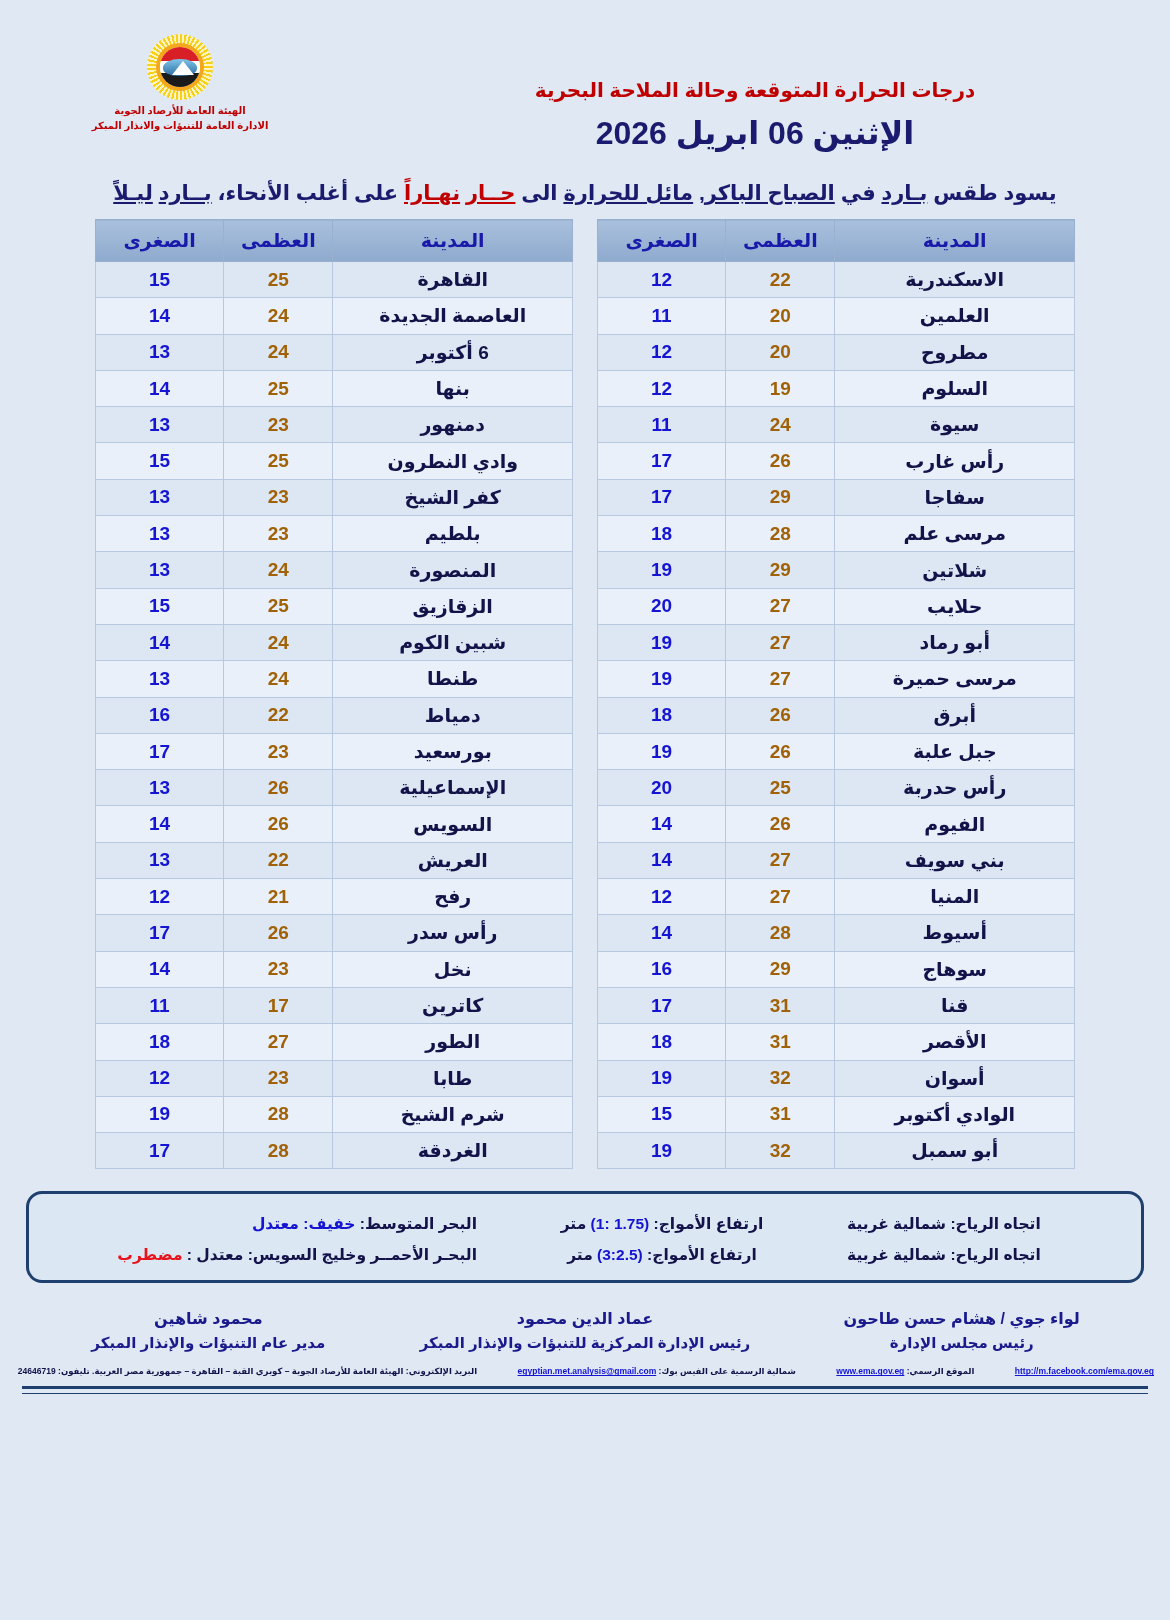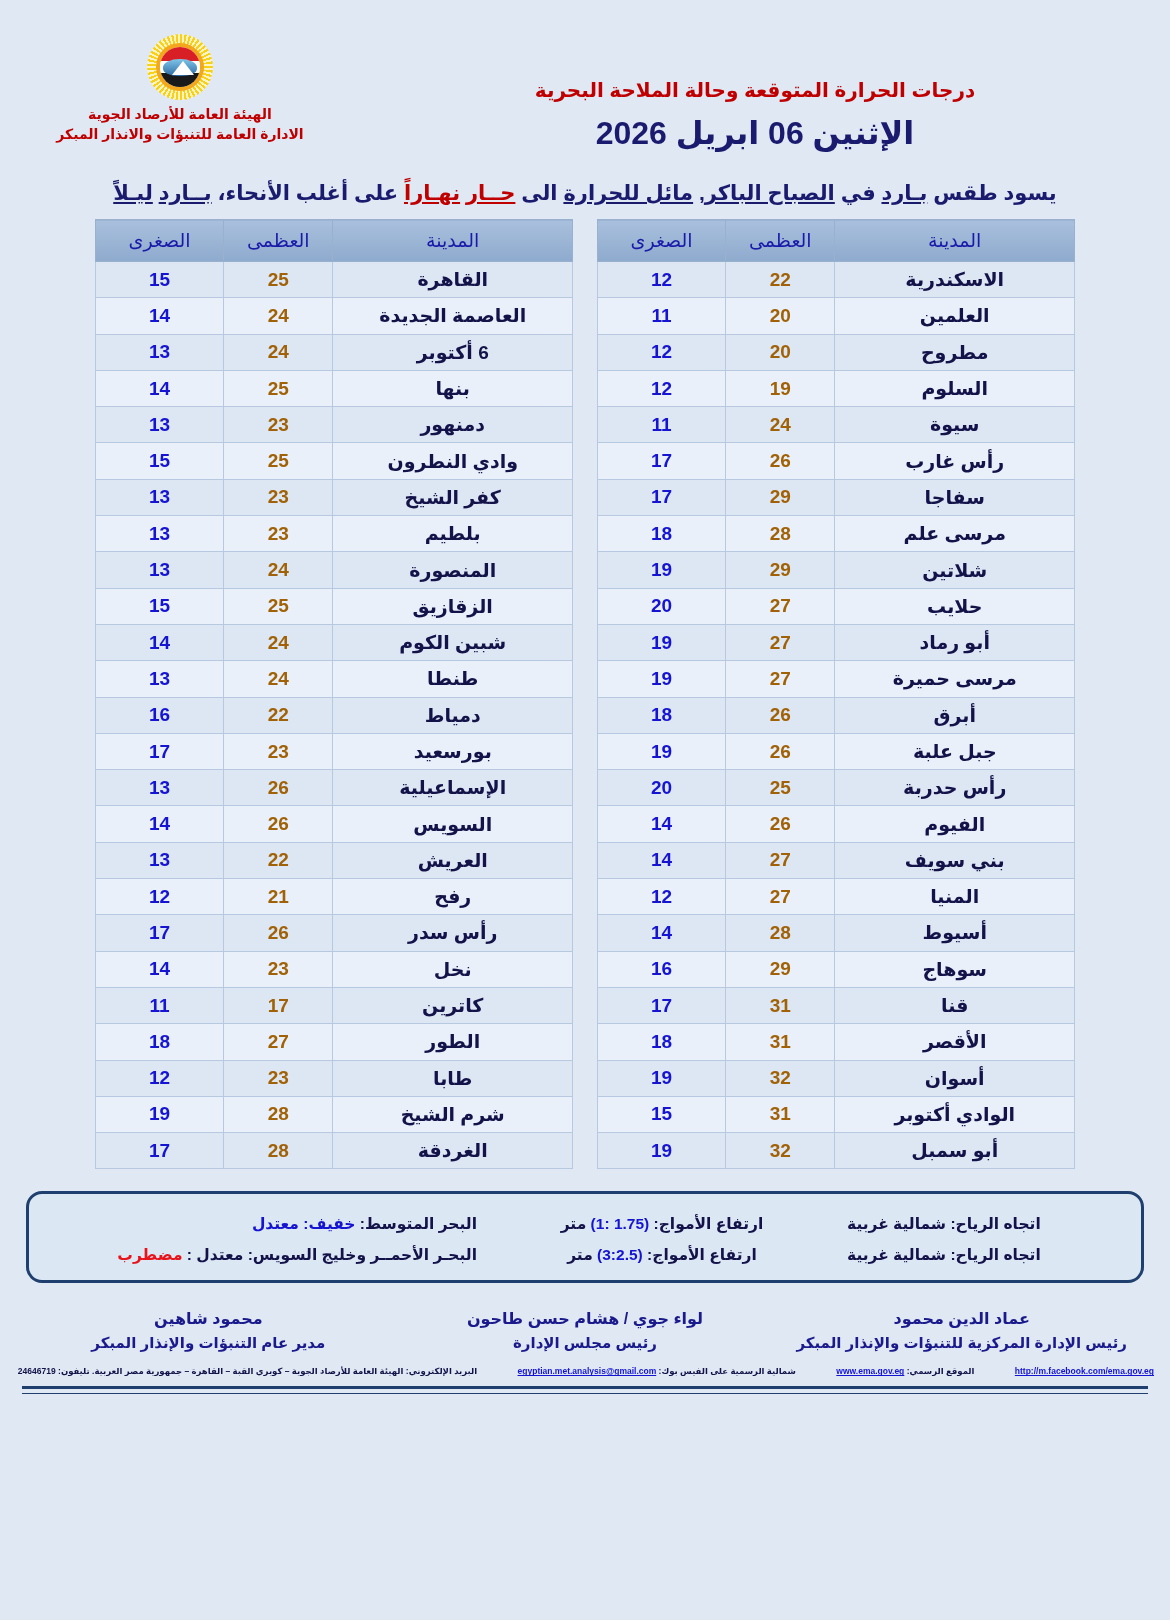--- a/index.html
+++ b/index.html
@@ -68,21 +68,21 @@
     left: 30%; top: 34%;
     width: 0; height: 0;
     border-left: 11px solid transparent;
     border-right: 11px solid transparent;
     border-bottom: 14px solid #ffffff;
   }
 
   .org-line {
     color: #c00000;
     font-weight: bold;
-    font-size: 14px;
+    font-size: 10px;
     line-height: 1.45;
     white-space: nowrap;
   }
 
   .title-block {
     flex: 1;
     text-align: center;
     padding-top: 48px;
     padding-left: 40px;
   }
@@ -123,21 +123,21 @@
     border-collapse: collapse;
     width: 478px;
     border: 1px solid #9ab0cf;
     background: #e8eff8;
     table-layout: fixed;
   }
   table.wx th {
     background: linear-gradient(#a9c0dd, #8eaacd);
     color: #1a1aaa;
     font-size: 19px;
-    font-weight: normal;
+    font-weight: bold;
     height: 42px;
     border: 1px solid #9ab0cf;
     text-align: center;
   }
   table.wx td {
     border: 1px solid #b7c9e0;
     height: 36.3px;
     font-size: 19px;
     font-weight: bold;
     text-align: center;
@@ -554,26 +554,26 @@
     </div>
   </div>
 </div>
 
 <div class="signatures">
   <div class="sig">
     <div class="name">محمود شاهين</div>
     <div class="role">مدير عام التنبؤات والإنذار  المبكر</div>
   </div>
   <div class="sig">
+    <div class="name">عماد الدين محمود</div>
+    <div class="role">رئيس الإدارة المركزية للتنبؤات والإنذار  المبكر</div>
+  </div>
+  <div class="sig">
     <div class="name">لواء جوي / هشام حسن طاحون</div>
     <div class="role">رئيس مجلس الإدارة</div>
-  </div>
-  <div class="sig">
-    <div class="name">عماد الدين محمود</div>
-    <div class="role">رئيس الإدارة المركزية للتنبؤات والإنذار  المبكر</div>
   </div>
 </div>
 
 <div class="footer-fine">
   <a href="#">http://m.facebook.com/ema.gov.eg</a>
   <span>الموقع الرسمي:</span>
   <a href="#">www.ema.gov.eg</a>
   <span>شمالية الرسمية على الفيس بوك:</span>
   <a href="#">egyptian.met.analysis@gmail.com</a>
   <span>البريد الإلكتروني:</span>

